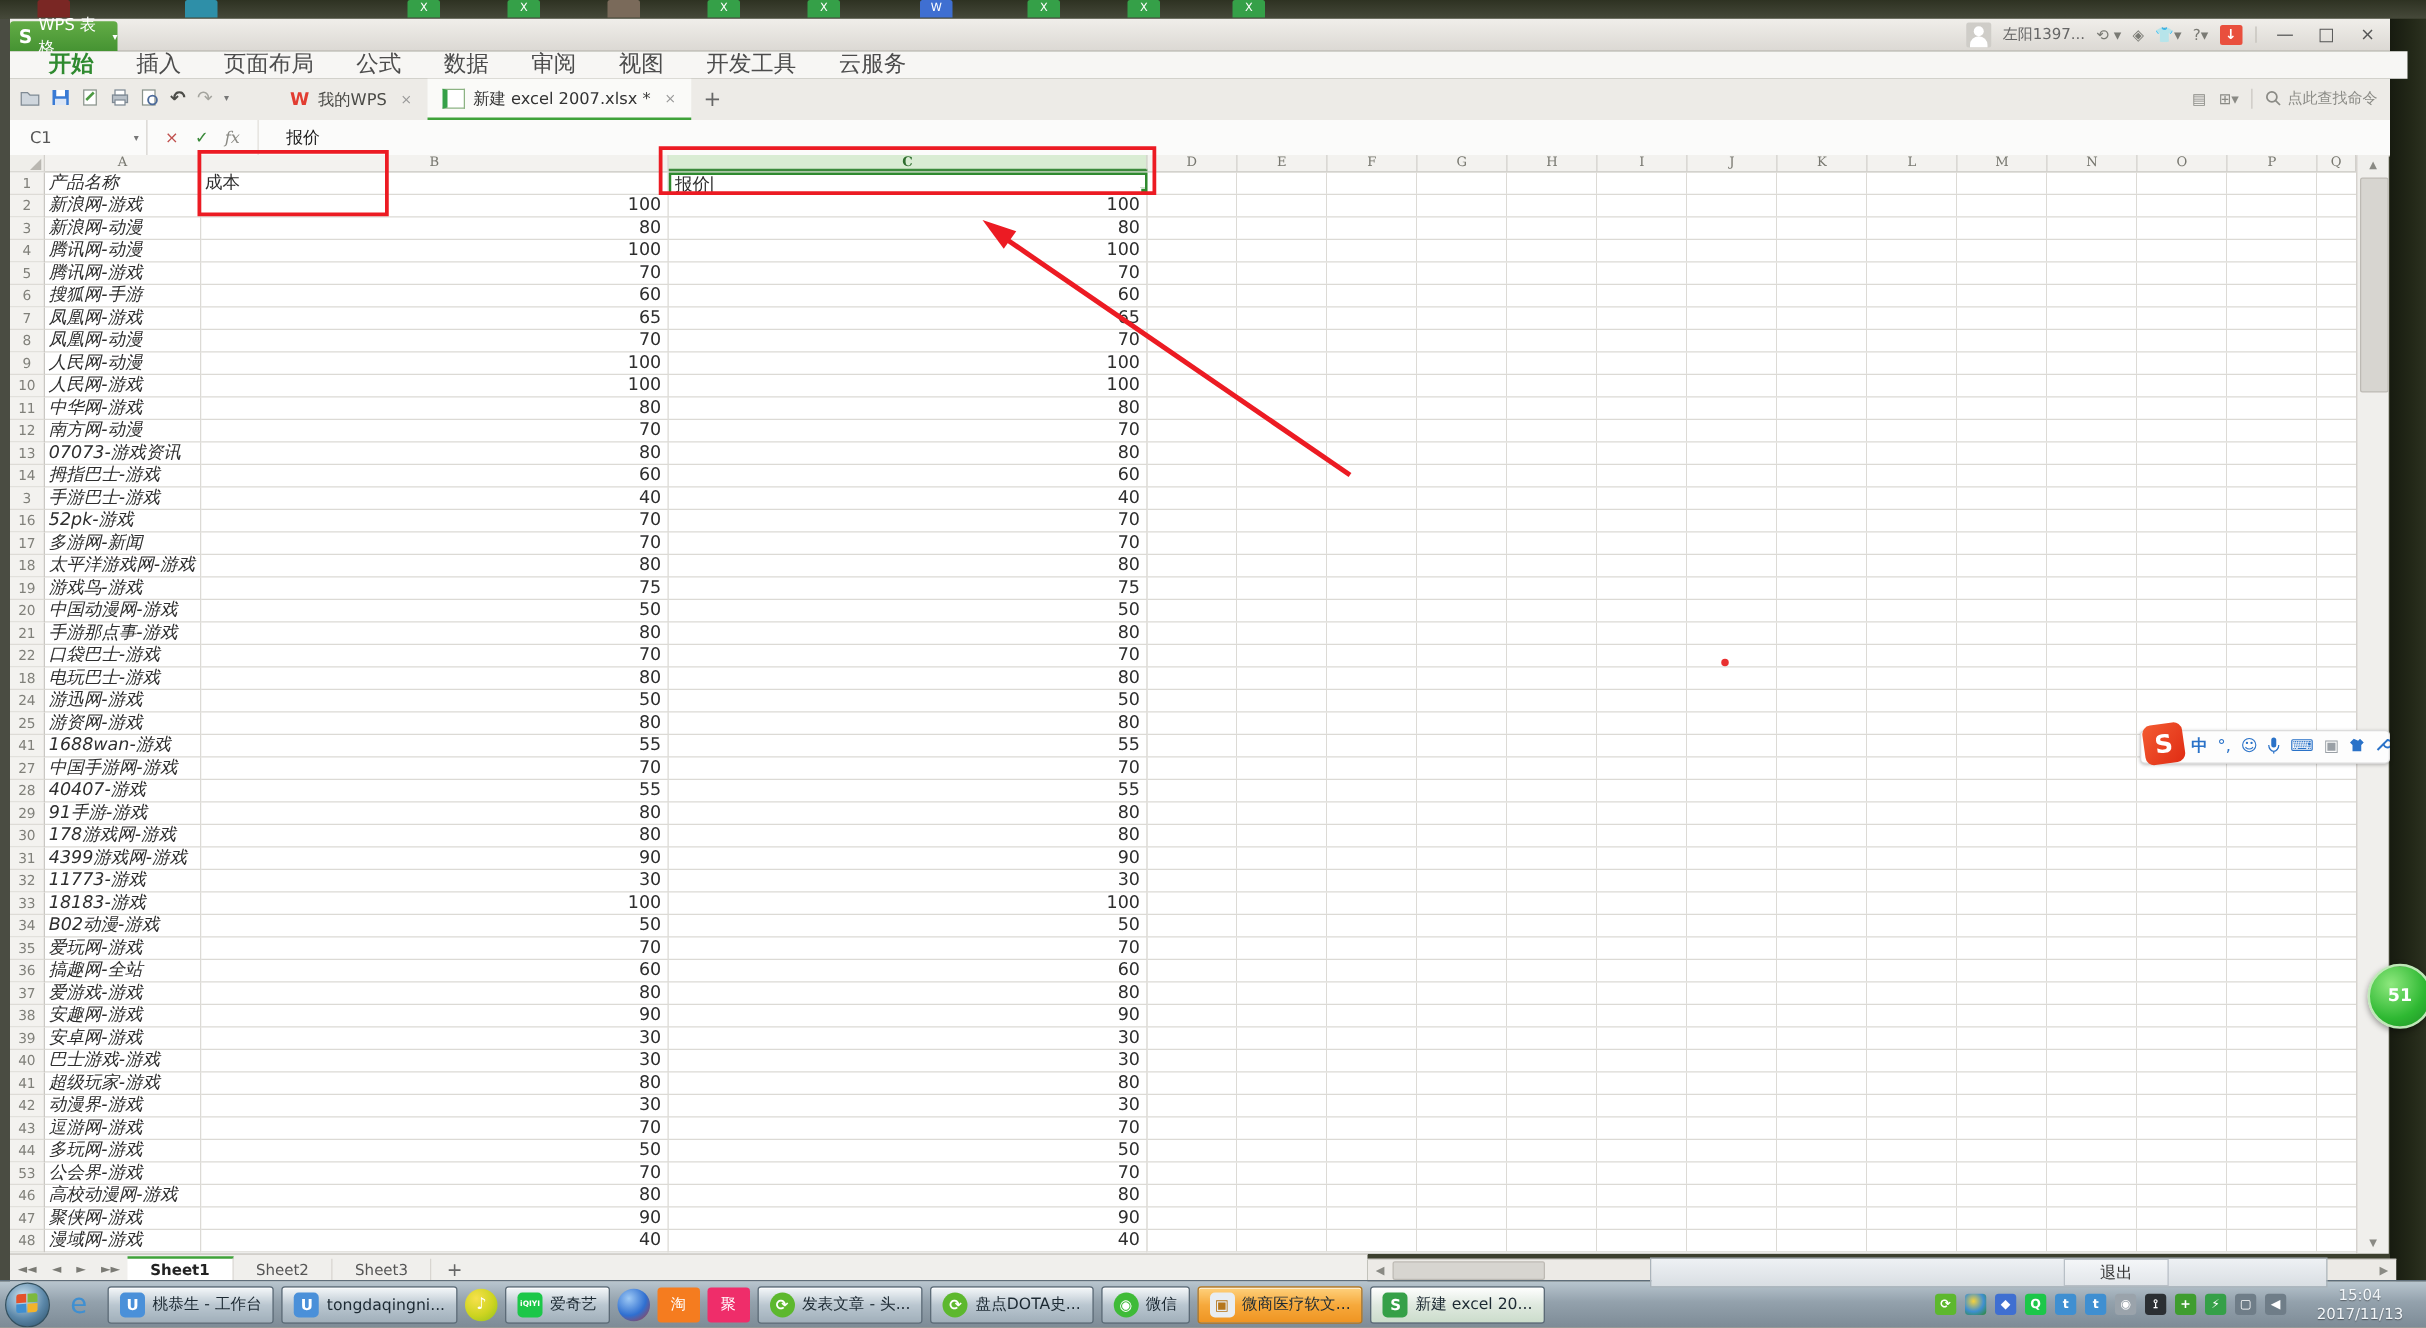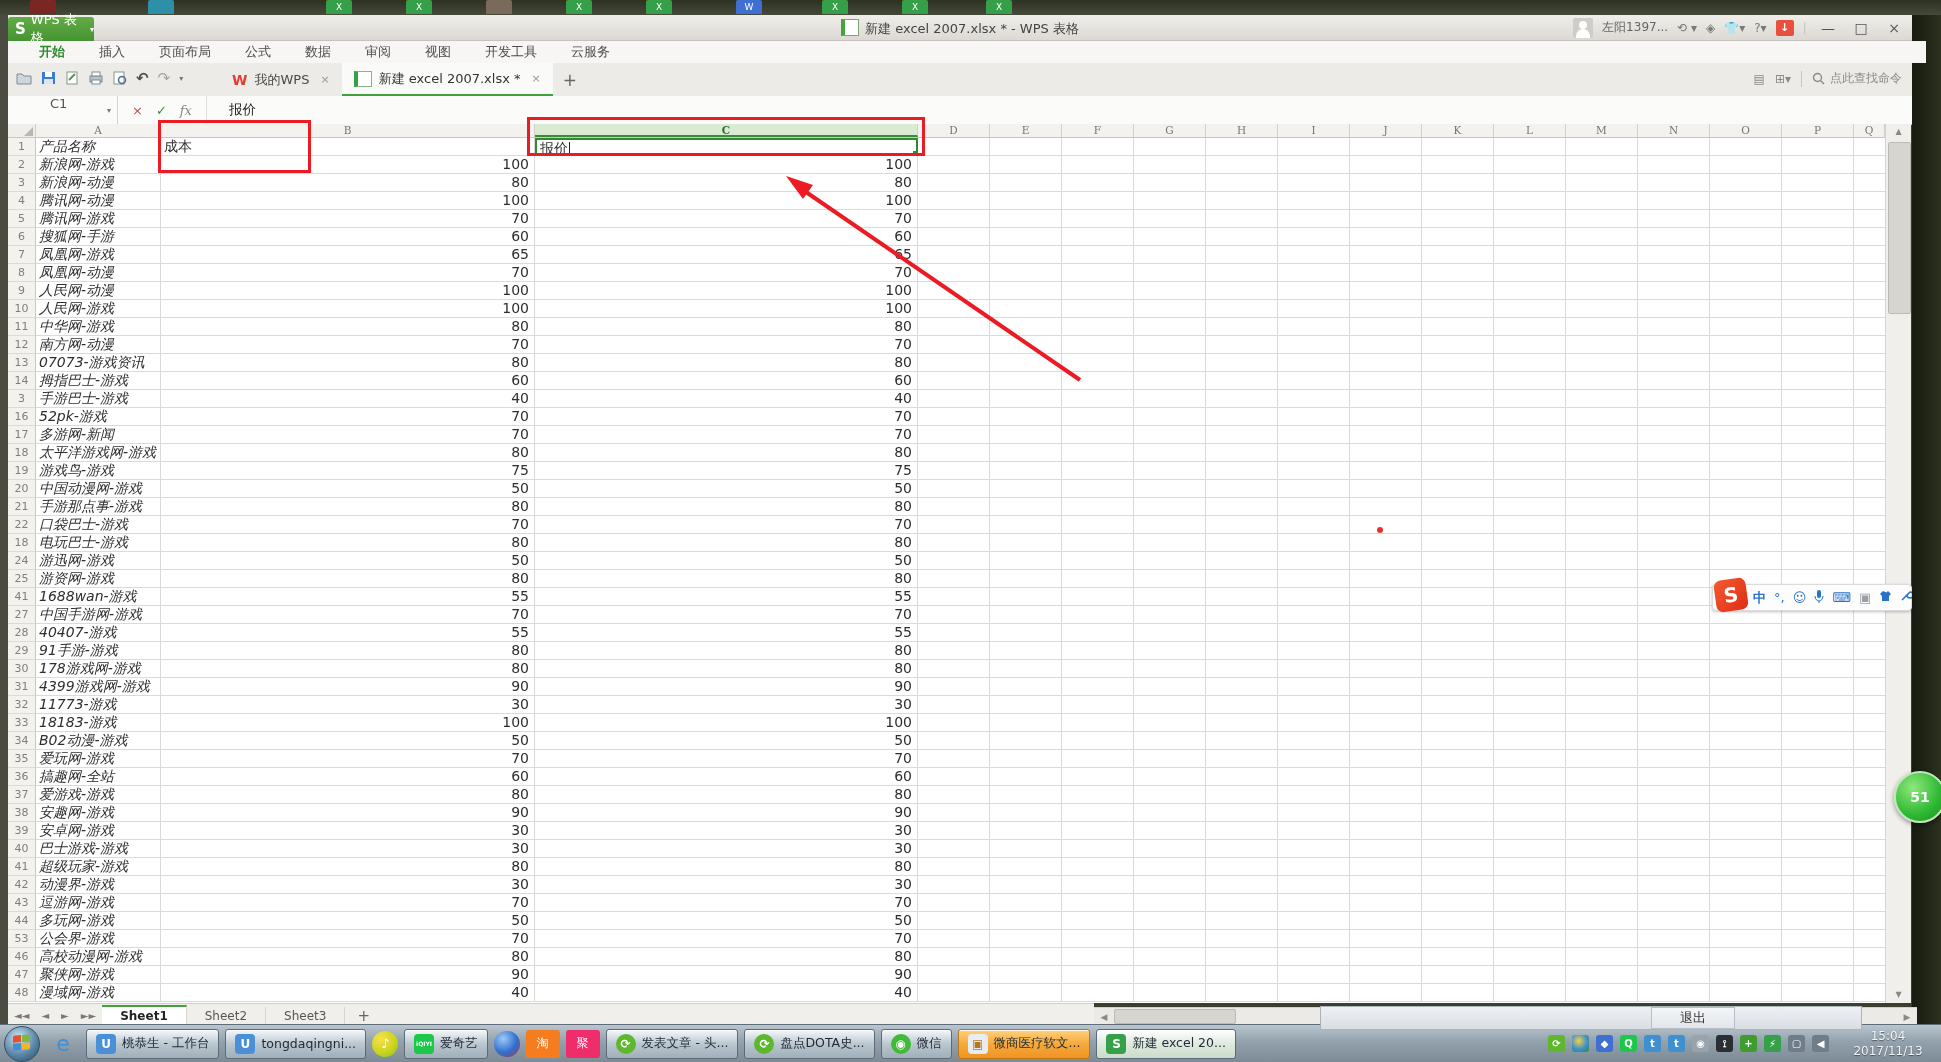--- a/index.html
+++ b/index.html
@@ -23,21 +23,21 @@
   #avatar:before{content:"";position:absolute;left:6px;top:3px;width:8px;height:8px;border-radius:50%;background:#fff;}
   #avatar:after{content:"";position:absolute;left:3px;top:11px;width:14px;height:9px;border-radius:7px 7px 0 0;background:#fff;}
   .tbar-ic{font-size:12px;color:#7a7a74;}
   .dl-ic{width:18px;height:16px;background:#e94f3d;color:#fff;border-radius:2px;text-align:center;line-height:16px;font-size:11px;font-weight:bold;}
   .winctl{font-size:14px;color:#555;width:24px;text-align:center;}
 
   
   #wps-btn{left:8px;top:17px;width:86px;height:24px;background:linear-gradient(#63ac46,#459332);color:#fff;border-radius:3px 3px 0 0;display:flex;align-items:center;gap:5px;padding-left:7px;box-sizing:border-box;font-size:13px;}
   #wps-btn .logo{font-weight:bold;font-size:15px;}
   #menubar{left:8px;top:41px;width:1904px;height:22px;background:#f7f6f4;display:flex;align-items:center;gap:0;padding-left:14px;}
-  .menu-item{padding:0 17px;font-size:13px;color:#4c4c4c;height:22px;line-height:22px;text-align:right;}
+  .menu-item{padding:0 17px;font-size:18px;color:#4c4c4c;height:22px;line-height:22px;text-align:right;}
   .menu-item.active{color:#2f8a2f;font-weight:bold;}
 
   
   #tabrow{left:8px;top:63px;width:1904px;height:33px;background:#edebe7;border-bottom:1px solid #d8d5d0;}
   #quick-icons{position:absolute;left:8px;top:6px;display:flex;align-items:center;gap:9px;color:#6b6b66;}
   #quick-icons svg{display:block;}
   .undo-g{font-size:15px;font-weight:bold;color:#4c4c48;}
   .redo-g{font-size:15px;color:#a4a49e;}
   .dd{font-size:8px;color:#777;}
   #doc-tabs{position:absolute;left:212px;top:0;height:33px;display:flex;align-items:stretch;}
@@ -46,21 +46,21 @@
   .doc-tab.active{background:#fafaf8;border-bottom:2px solid #3fa23a;color:#333;}
   .wlogo{color:#e23c31;font-weight:bold;font-size:14px;}
   .xlogo{display:inline-block;width:13px;height:14px;background:#fff;border:1px solid #8cb383;border-left:4px solid #35a048;}
   .plus-tab{font-size:17px;color:#666;align-self:center;padding:0 10px;}
   #tabrow-right{position:absolute;right:10px;top:7px;display:flex;align-items:center;gap:10px;color:#8a8a85;font-size:12px;}
   #tabrow-right .sep{width:1px;height:16px;background:#c9c6c1;}
   #find-cmd{display:flex;align-items:center;gap:5px;color:#8b8b86;}
 
   
   #formulabar{left:8px;top:96px;width:1904px;height:28px;background:#fbfbfa;border-bottom:1px solid #cfccc7;display:flex;align-items:stretch;}
-  #namebox{width:110px;border-right:1px solid #d5d2cd;display:flex;padding-left:42px;box-sizing:border-box;font-size:13px;color:#555;position:relative;}
+  #namebox{width:110px;border-right:1px solid #d5d2cd;display:flex;align-items:center;padding-left:16px;box-sizing:border-box;font-size:13px;color:#555;position:relative;}
   #namebox .dd{position:absolute;right:6px;top:10px;}
   #fx-btns{display:flex;align-items:center;gap:13px;padding:0 14px;border-right:1px solid #e2dfda;}
   .fxX{color:#c0504d;font-size:13px;}
   .fxV{color:#3a8a3a;font-size:13px;}
   .fxF{color:#8a8a84;font-style:italic;font-family:"DejaVu Serif",serif;font-size:13px;}
   #formula-text{display:flex;align-items:center;padding-left:22px;font-size:13.5px;color:#222;}
 
   
   #sheet{left:8px;top:124px;width:1877px;height:879px;background:#fff;overflow:hidden;}
   #colheads{display:flex;height:13px;background:#f3f2ef;border-bottom:1px solid #c9c7c2;}
@@ -143,23 +143,20 @@
     <div class="dsk-ico" style="left: 646px; background: rgb(53, 160, 72);">X</div>
     <div class="dsk-ico" style="left: 736px; background: rgb(63, 111, 209);">W</div>
     <div class="dsk-ico" style="left: 822px; background: rgb(53, 160, 72);">X</div>
     <div class="dsk-ico" style="left: 902px; background: rgb(53, 160, 72);">X</div>
     <div class="dsk-ico" style="left: 986px; background: rgb(53, 160, 72);">X</div>
   </div>
 <div id="desktop-right" class="abs"></div>
 <div id="win-left-border" class="abs"></div>
 
 <div id="titlebar" class="abs">
-  <div id="title-center">
-    <span class="doc-ico"></span><span>新建 excel 2007.xlsx * - WPS 表格</span>
-  </div>
   <div id="title-right">
     <div id="avatar"></div>
     <span style="font-size:12px;color:#666;">左阳1397...</span>
     <span class="tbar-ic">⟲ ▾</span>
     <span class="tbar-ic">◈</span>
     <span class="tbar-ic">👕▾</span>
     <span class="tbar-ic"><span>?</span>▾</span>
     <span class="dl-ic">↓</span>
     <span style="color:#c6c3bd;">|</span>
     <span class="winctl">—</span>

